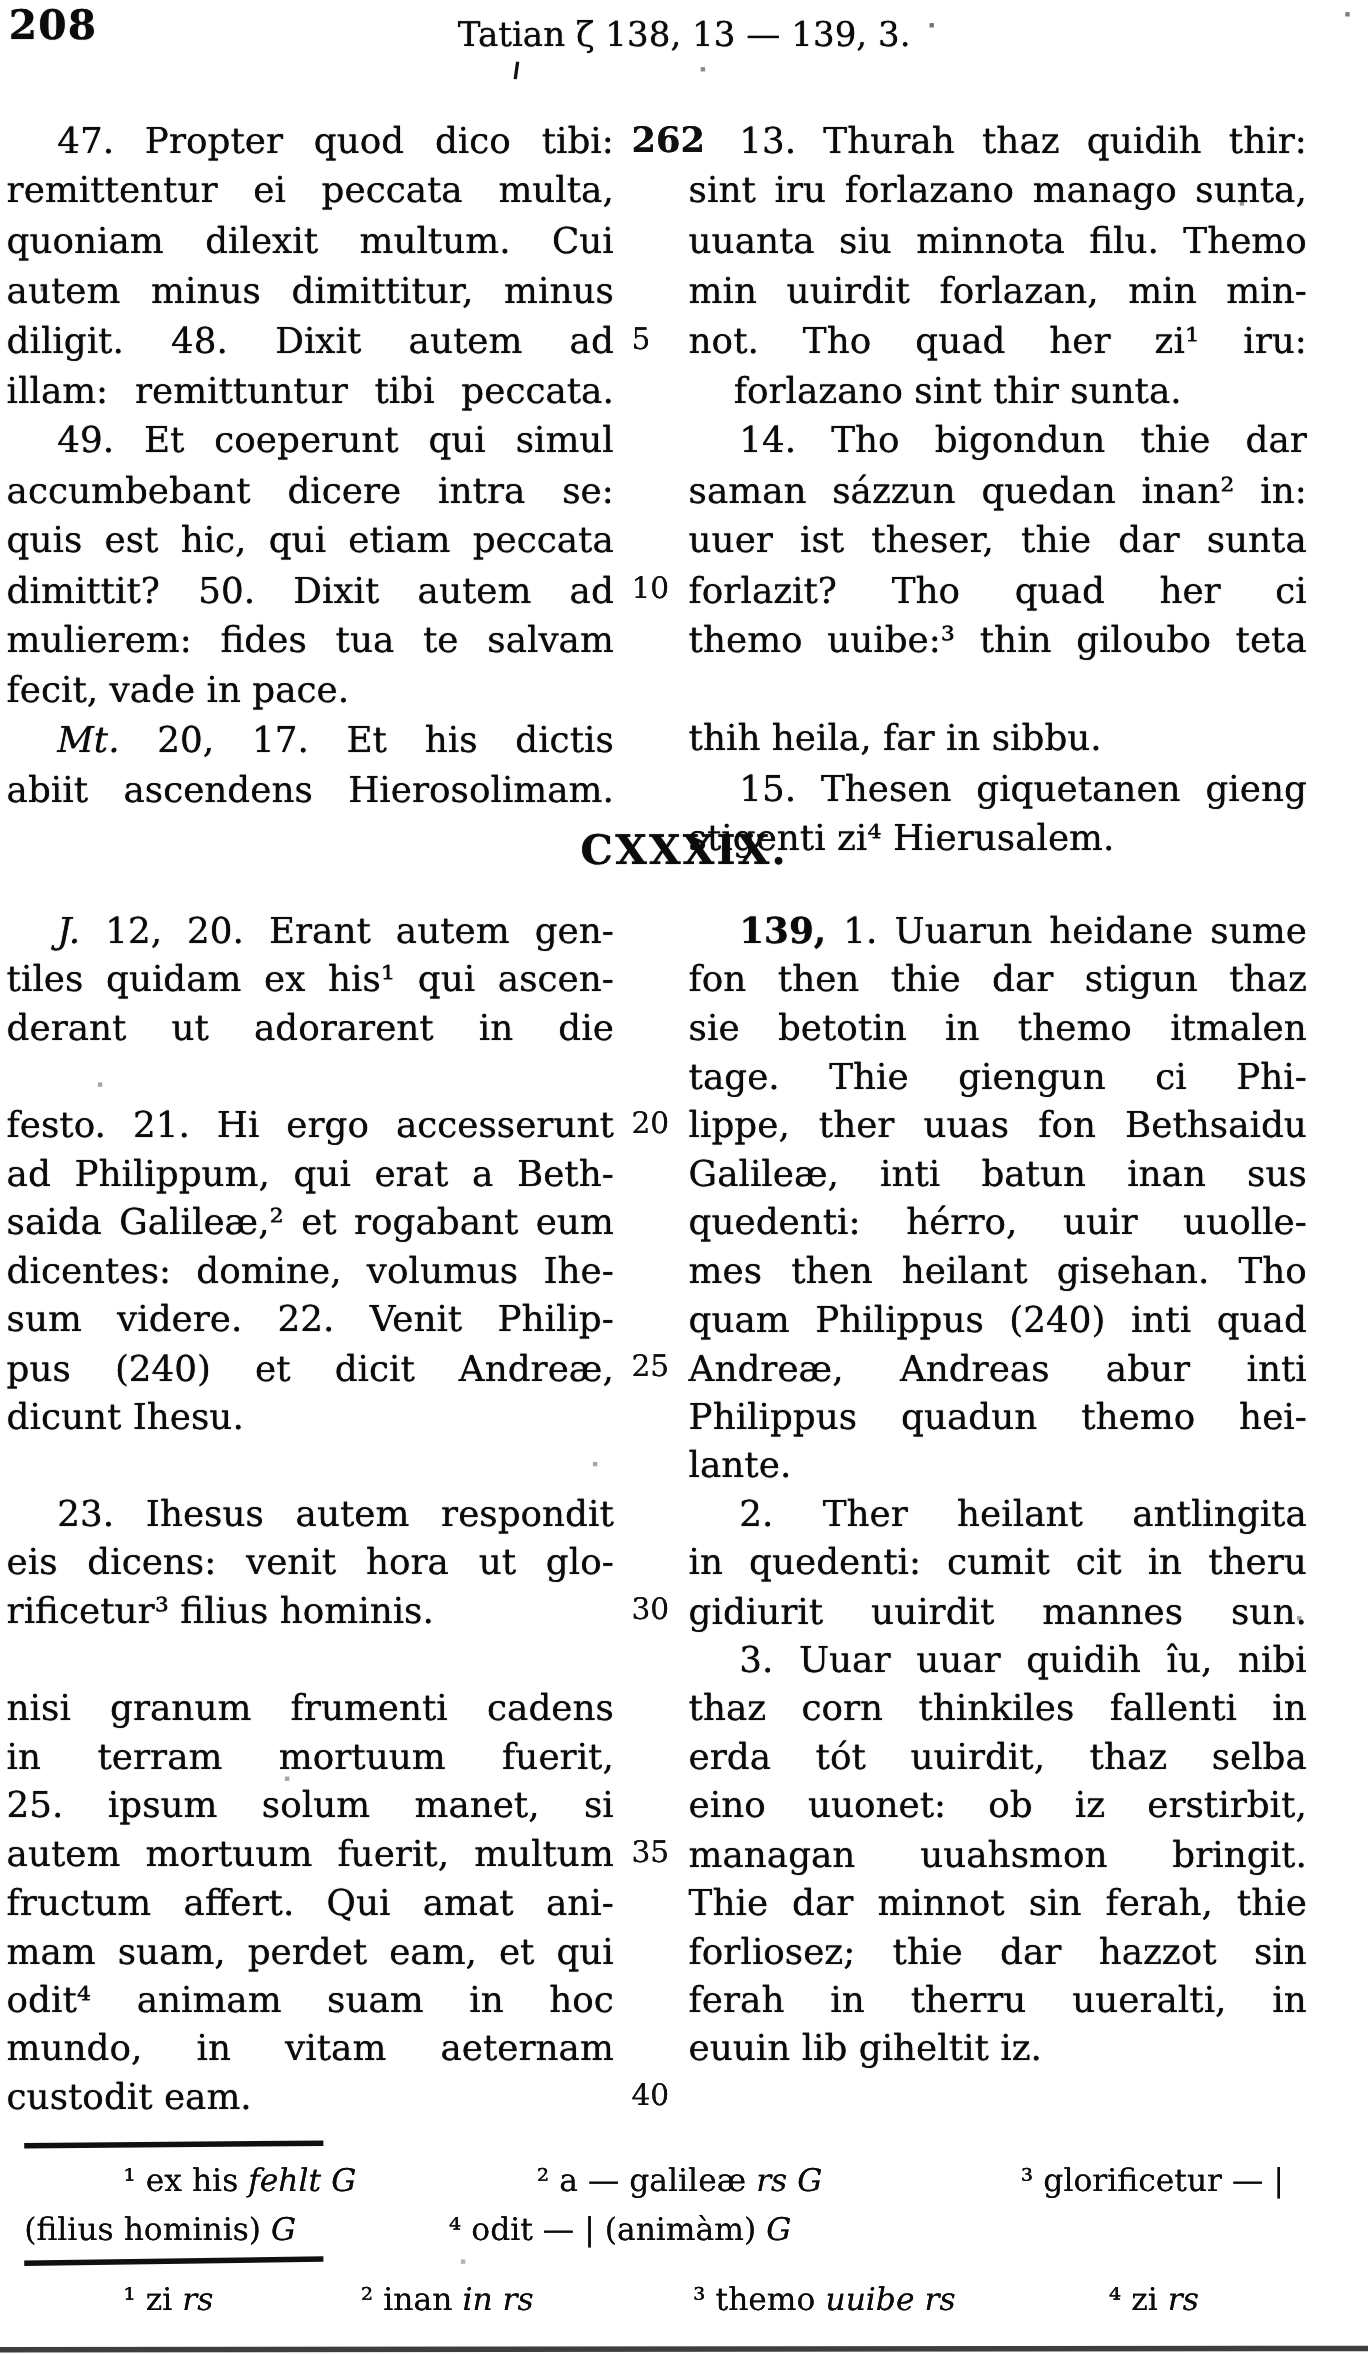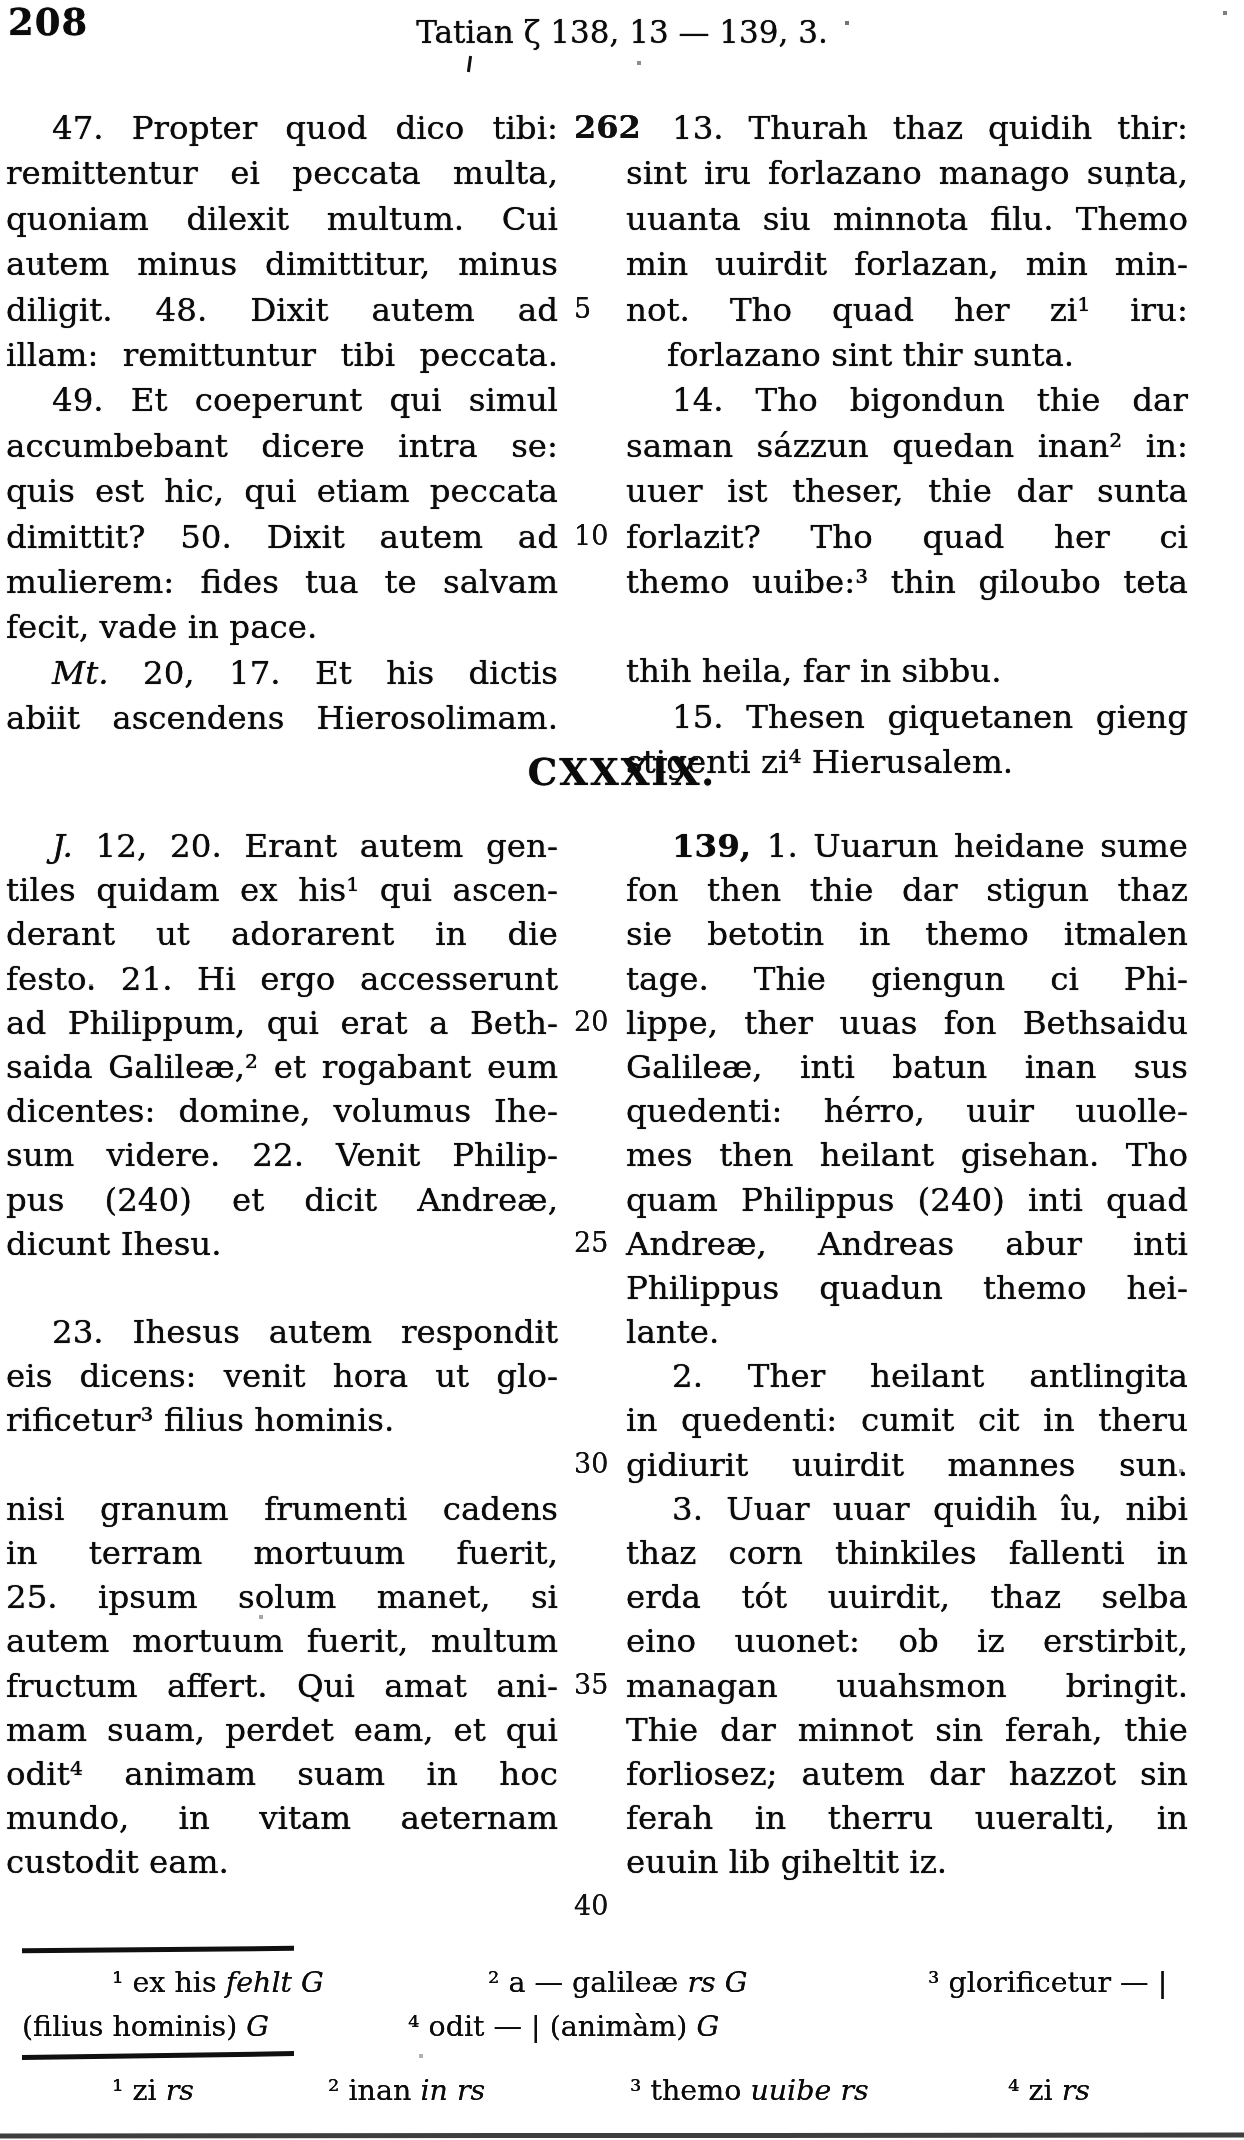--- a/index.html
+++ b/index.html
@@ -114,21 +114,21 @@
     <div class="ln ind" style="height: 45.4px; line-height: 45.4px;">15. Thesen giquetanen gieng</div>
     <div class="ln last" style="height: 45.4px; line-height: 45.4px;">stigenti zi⁴ Hierusalem.</div>
   </div>
 
 <div class="heading inky">CXXXIX.</div>
 
 <div class="col col-s2-latin">
     <div class="ln ind" style="height: 44.2px; line-height: 44.2px;"><i>J.</i> 12, 20. Erant autem gen-</div>
     <div class="ln" style="height: 44.2px; line-height: 44.2px;">tiles quidam ex his¹ qui ascen-</div>
     <div class="ln" style="height: 44.2px; line-height: 44.2px;">derant ut adorarent in die</div>
-    <div class="ln" style="height: 44.2px; line-height: 44.2px;">festo. 21. Hi ergo accesserunt</div>
+    <div class="ln" style="height: 44.2px; line-height: 44.2px; margin-top: 44px;">festo. 21. Hi ergo accesserunt</div>
     <div class="ln" style="height: 44.2px; line-height: 44.2px;">ad Philippum, qui erat a Beth-</div>
     <div class="ln" style="height: 44.2px; line-height: 44.2px;">saida Galileæ,² et rogabant eum</div>
     <div class="ln" style="height: 44.2px; line-height: 44.2px;">dicentes: domine, volumus Ihe-</div>
     <div class="ln" style="height: 44.2px; line-height: 44.2px;">sum videre. 22. Venit Philip-</div>
     <div class="ln" style="height: 44.2px; line-height: 44.2px;">pus (240) et dicit Andreæ,</div>
     <div class="ln last" style="height: 44.2px; line-height: 44.2px;">dicunt Ihesu.</div>
     <div style="height: 44.2px;"></div>
     <div class="ln ind" style="height: 44.2px; line-height: 44.2px;">23. Ihesus autem respondit</div>
     <div class="ln" style="height: 44.2px; line-height: 44.2px;">eis dicens: venit hora ut glo-</div>
     <div class="ln last" style="height: 44.2px; line-height: 44.2px;">rificetur³ filius hominis.</div>
@@ -158,21 +158,21 @@
     <div class="ln last" style="height: 44.2px; line-height: 44.2px;">lante.</div>
     <div class="ln ind" style="height: 44.2px; line-height: 44.2px;">2. Ther heilant antlingita</div>
     <div class="ln" style="height: 44.2px; line-height: 44.2px;">in quedenti: cumit cit in theru</div>
     <div class="ln" style="height: 44.2px; line-height: 44.2px;">gidiurit uuirdit mannes sun.</div>
     <div class="ln ind" style="height: 44.2px; line-height: 44.2px;">3. Uuar uuar quidih îu, nibi</div>
     <div class="ln" style="height: 44.2px; line-height: 44.2px;">thaz corn thinkiles fallenti in</div>
     <div class="ln" style="height: 44.2px; line-height: 44.2px;">erda tót uuirdit, thaz selba</div>
     <div class="ln" style="height: 44.2px; line-height: 44.2px;">eino uuonet: ob iz erstirbit,</div>
     <div class="ln" style="height: 44.2px; line-height: 44.2px;">managan uuahsmon bringit.</div>
     <div class="ln" style="height: 44.2px; line-height: 44.2px;">Thie dar minnot sin ferah, thie</div>
-    <div class="ln" style="height: 44.2px; line-height: 44.2px;">forliosez; autem dar hazzot sin</div>
+    <div class="ln" style="height: 44.2px; line-height: 44.2px;">forliosez; thie dar hazzot sin</div>
     <div class="ln" style="height: 44.2px; line-height: 44.2px;">ferah in therru uueralti, in</div>
     <div class="ln last" style="height: 44.2px; line-height: 44.2px;">euuin lib giheltit iz.</div>
   </div>
 
 <div id="gutter">
     <div class="gnum b" style="top: 112px;">262</div>
     <div class="gnum" style="top: 293.6px;">5</div>
     <div class="gnum" style="top: 520.6px;">10</div>
     <div class="gnum" style="top: 1006.8px;">20</div>
     <div class="gnum" style="top: 1227.8px;">25</div>

